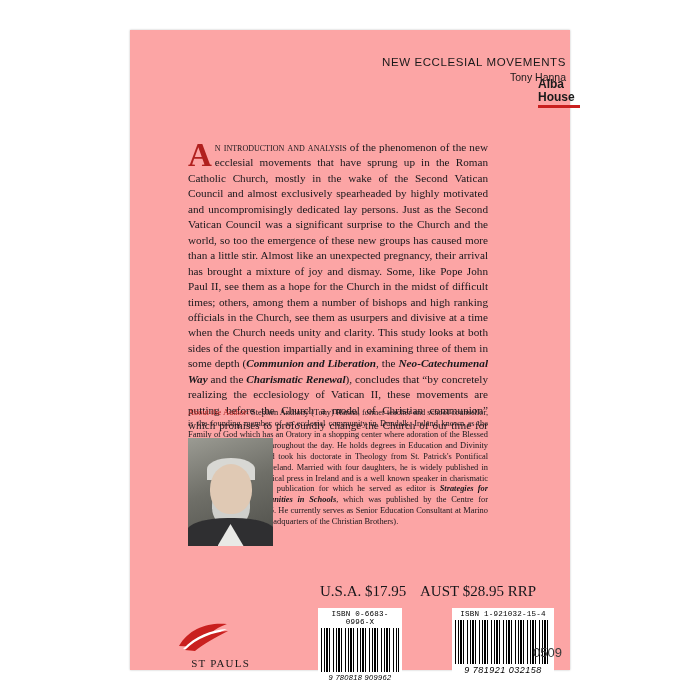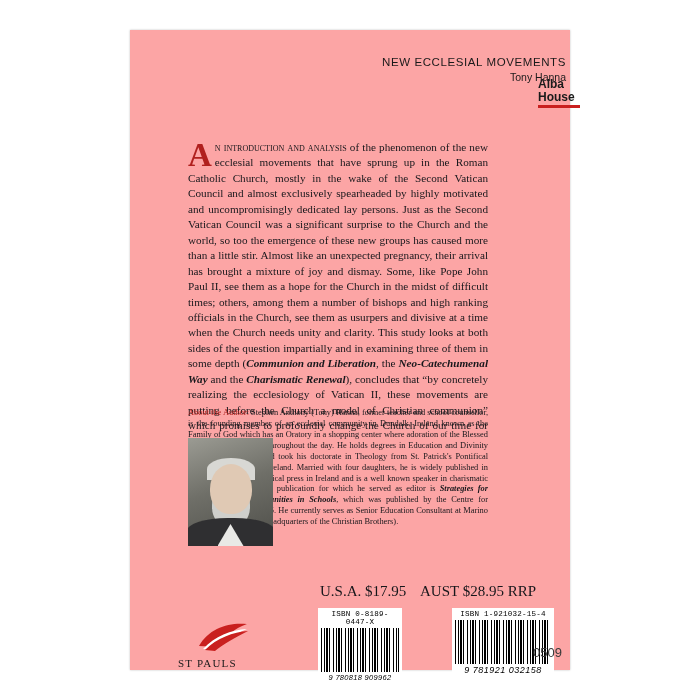--- a/index.html
+++ b/index.html
@@ -193,22 +193,22 @@
     text-align:center;
     color:#000;
     margin-top:1px;
     letter-spacing:.3px;
     font-style:italic;
   }
   .bc.right .digits{font-size:9px;letter-spacing:.5px;}
   
   .logo{
     position:absolute;
-    left:48px;top:590px;
-    width:92px;text-align:left;
+    left:28px;top:590px;
+    width:92px;text-align:right;
   }
   .logo svg{display:block;margin:0 auto;}
   .logo .name{
     font-family:"Liberation Serif", serif;
     font-size:11px;
     letter-spacing:1.2px;
     color:#1a1a1a;
     margin-top:3px;
   }
   .code{
@@ -253,21 +253,21 @@
       <div class="face"></div>
       <div class="shoulders"></div>
       <div class="collar"></div>
     </div>
   </div>
 
   <div class="price-left">U.S.A. $17.95</div>
   <div class="price-right">AUST $28.95 RRP</div>
 
   <div class="bc left">
-    <div class="isbn">ISBN 0-8189-0447-X</div>
+    <div class="isbn">ISBN 0-6683-0996-X</div>
     <div class="bars"></div>
     <div class="digits">9 780818 909962</div>
   </div>
 
   <div class="bc right">
     <div class="isbn">ISBN 1-921032-15-4</div>
     <div class="bars"></div>
     <div class="digits">9 781921 032158</div>
   </div>
 

